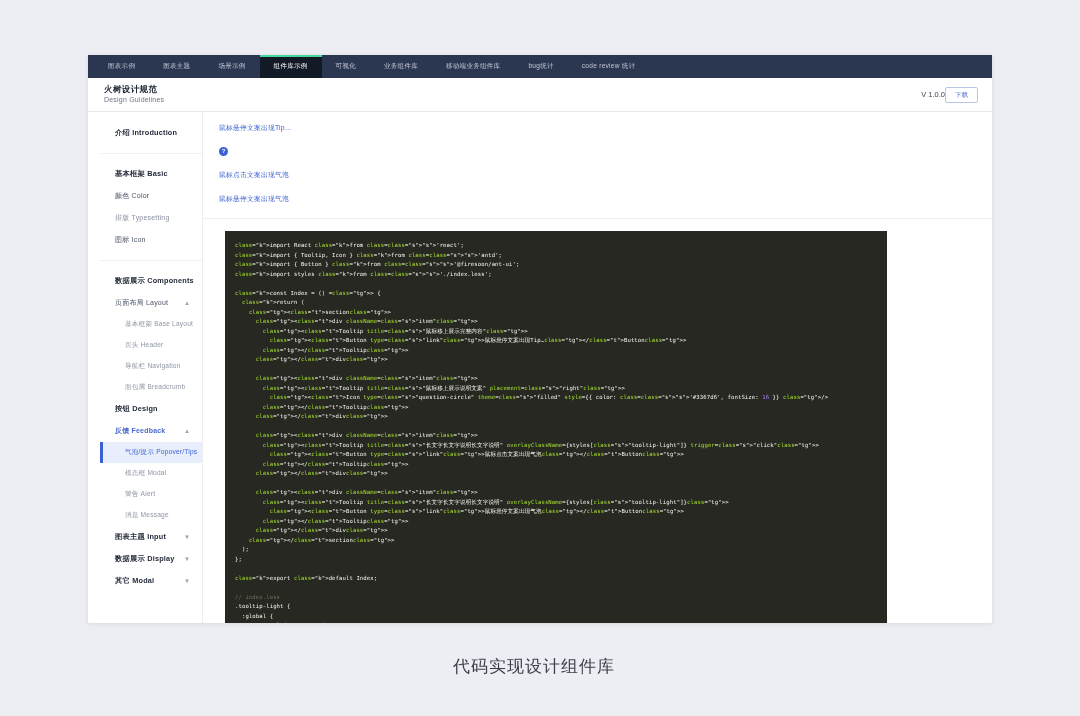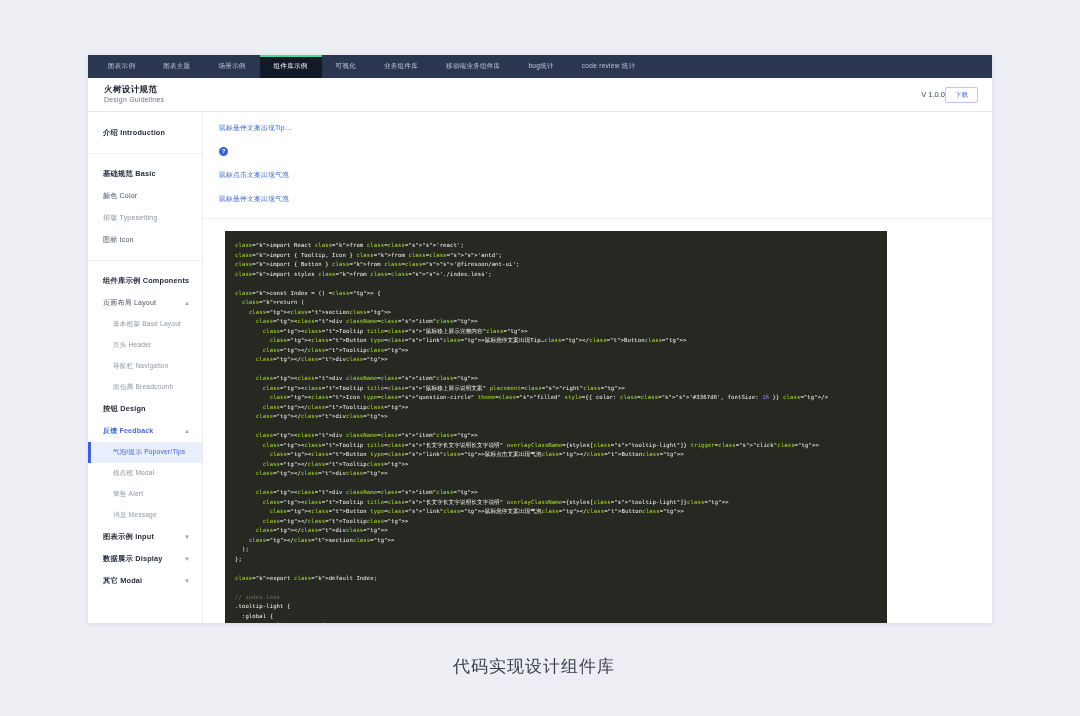--- a/index.html
+++ b/index.html
@@ -90,20 +90,21 @@
   .body { flex: 1 1 auto; display: flex; min-height: 0; }
 
   
   .sidebar {
     width: 115px;
     background: #fff;
     border-right: 1px solid #ebedf1;
     padding-top: 10px;
     flex: 0 0 auto;
     overflow: hidden;
+    padding-left: 12px;
   }
   .side-divider {
     height: 1px; background: #edeff3;
     margin: 9px 0 9px 0;
   }
   .side-row {
     display: flex; align-items: center; justify-content: space-between;
     padding: 6px 12px 6px 15px;
     cursor: pointer;
     position: relative;
@@ -238,34 +239,34 @@
     </div>
 
     <div class="body">
 
       <div class="sidebar" id="sidebar">
           <div class="side-row lvl-head">
             <span class="side-label">介绍 Introduction</span>
           </div>
           <div class="side-divider"></div>
           <div class="side-row lvl-head">
-            <span class="side-label">基础规范 Basic</span>
+            <span class="side-label">基本框架 Basic</span>
           </div>
           <div class="side-row lvl-item">
             <span class="side-label">颜色 Color</span>
           </div>
           <div class="side-row lvl-item muted">
             <span class="side-label">排版 Typesetting</span>
           </div>
           <div class="side-row lvl-item">
             <span class="side-label">图标 Icon</span>
           </div>
           <div class="side-divider"></div>
           <div class="side-row lvl-head">
-            <span class="side-label">组件库示例 Components</span>
+            <span class="side-label">数据展示 Components</span>
           </div>
           <div class="side-row lvl-item">
             <span class="side-label">页面布局 Layout</span>
             <span class="caret">▲</span>
           </div>
           <div class="side-row lvl-sub">
             <span class="side-label">基本框架 Base Layout</span>
           </div>
           <div class="side-row lvl-sub">
             <span class="side-label">页头 Header</span>
@@ -289,21 +290,21 @@
           <div class="side-row lvl-sub">
             <span class="side-label">模态框 Modal</span>
           </div>
           <div class="side-row lvl-sub">
             <span class="side-label">警告 Alert</span>
           </div>
           <div class="side-row lvl-sub">
             <span class="side-label">消息 Message</span>
           </div>
           <div class="side-row lvl-head">
-            <span class="side-label">图表示例 Input</span>
+            <span class="side-label">图表主题 Input</span>
             <span class="caret">▼</span>
           </div>
           <div class="side-row lvl-head">
             <span class="side-label">数据展示 Display</span>
             <span class="caret">▼</span>
           </div>
           <div class="side-row lvl-head">
             <span class="side-label">其它 Modal</span>
             <span class="caret">▼</span>
           </div>

